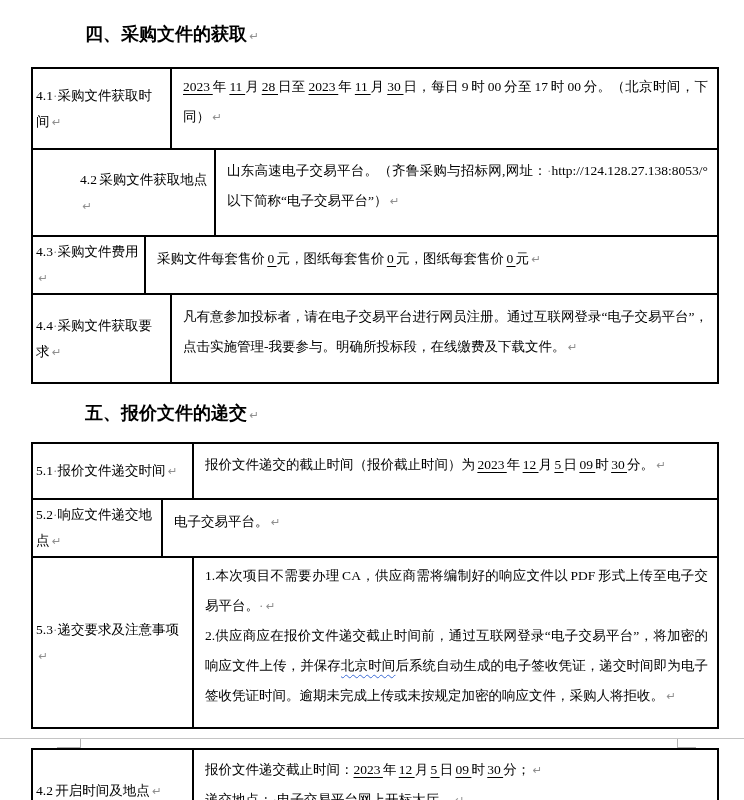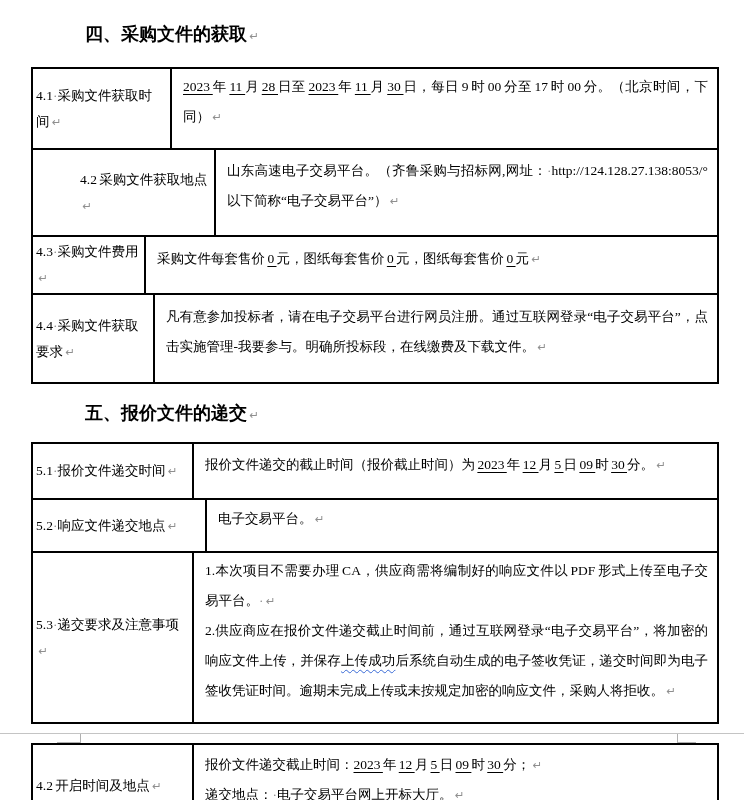--- a/index.html
+++ b/index.html
@@ -96,55 +96,55 @@
       </div>
       <div class="row" style="min-height: 49px;">
         <div class="cell label" style="width: 113px;">
           <div class="para"><span class="seg">4.3</span><span class="seg-dot">·</span><span class="seg">采购文件费用</span><span class="seg-mark">↵</span></div>
         </div>
         <div class="cell content">
           <div class="para"><span class="seg">采购文件每套售价 </span><span class="seg-u">0 </span><span class="seg">元，图纸每套售价 </span><span class="seg-u">0 </span><span class="seg">元，图纸每套售价 </span><span class="seg-u">0 </span><span class="seg">元</span><span class="seg-mark">↵</span></div>
         </div>
       </div>
       <div class="row" style="min-height: 89px;">
-        <div class="cell label" style="width: 122px;">
+        <div class="cell label" style="width: 139px;">
           <div class="para"><span class="seg">4.4</span><span class="seg-dot">·</span><span class="seg">采购文件获取要求</span><span class="seg-mark">↵</span></div>
         </div>
         <div class="cell content">
           <div class="para"><span class="seg">凡有意参加投标者，请在电子交易平台进行网员注册。通过互联网登录“电子交易平台”，点击实施管理-我要参与。明确所投标段，在线缴费及下载文件。</span><span class="seg-mark">↵</span></div>
         </div>
       </div>
     </div>
 
   <h1 class="heading heading--second"><span>五、报价文件的递交</span><span class="seg-mark">↵</span></h1>
 
   <div class="tbl" id="table-5a">
       <div class="row" style="min-height: 54px; justify-content: flex-end;">
         <div class="cell label" style="width: 161px;">
           <div class="para"><span class="seg">5.1</span><span class="seg-dot">·</span><span class="seg">报价文件递交时间</span><span class="seg-mark">↵</span></div>
         </div>
         <div class="cell content">
           <div class="para"><span class="seg">报价文件递交的截止时间（报价截止时间）为 </span><span class="seg-u">2023 </span><span class="seg">年 </span><span class="seg-u">12 </span><span class="seg">月 </span><span class="seg-u">5 </span><span class="seg">日 </span><span class="seg-u">09 </span><span class="seg">时 </span><span class="seg-u">30 </span><span class="seg">分。</span><span class="seg-mark">↵</span></div>
         </div>
       </div>
       <div class="row" style="min-height: 53px;">
-        <div class="cell label" style="width: 174px;">
+        <div class="cell label" style="width: 130px;">
           <div class="para"><span class="seg">5.2</span><span class="seg-dot">·</span><span class="seg">响应文件递交地点</span><span class="seg-mark">↵</span></div>
         </div>
         <div class="cell content">
           <div class="para"><span class="seg">电子交易平台。</span><span class="seg-mark">↵</span></div>
         </div>
       </div>
       <div class="row" style="min-height: 169px;">
         <div class="cell label" style="width: 161px;">
           <div class="para"><span class="seg">5.3</span><span class="seg-dot">·</span><span class="seg">递交要求及注意事项</span><span class="seg-mark">↵</span></div>
         </div>
         <div class="cell content">
           <div class="para"><span class="seg">1.本次项目不需要办理 CA，供应商需将编制好的响应文件以 PDF 形式上传至电子交易平台。</span><span class="seg-dot">·</span><span class="seg-mark">↵</span></div>
-          <div class="para"><span class="seg">2.供应商应在报价文件递交截止时间前，通过互联网登录“电子交易平台”，将加密</span><span class="seg">的响应文件上传，并保存</span><span class="seg-wavy">上传成功</span><span class="seg">后系统自动生成的电子签收凭证，递交时间即为电子签收凭证时间。逾期未完成上传或未按规定加密的响应文件，采购人将拒收。</span><span class="seg-mark">↵</span></div>
+          <div class="para"><span class="seg">2.供应商应在报价文件递交截止时间前，通过互联网登录“电子交易平台”，将加密</span><span class="seg">的响应文件上传，并保存</span><span class="seg-wavy">北京时间</span><span class="seg">后系统自动生成的电子签收凭证，递交时间即为电子签收凭证时间。逾期未完成上传或未按规定加密的响应文件，采购人将拒收。</span><span class="seg-mark">↵</span></div>
         </div>
       </div>
     </div>
 
   <div class="pagebreak">
     <div class="pb-line"></div>
     <div class="pb-step pb-left"></div>
     <div class="pb-step pb-right"></div>
   </div>
 

